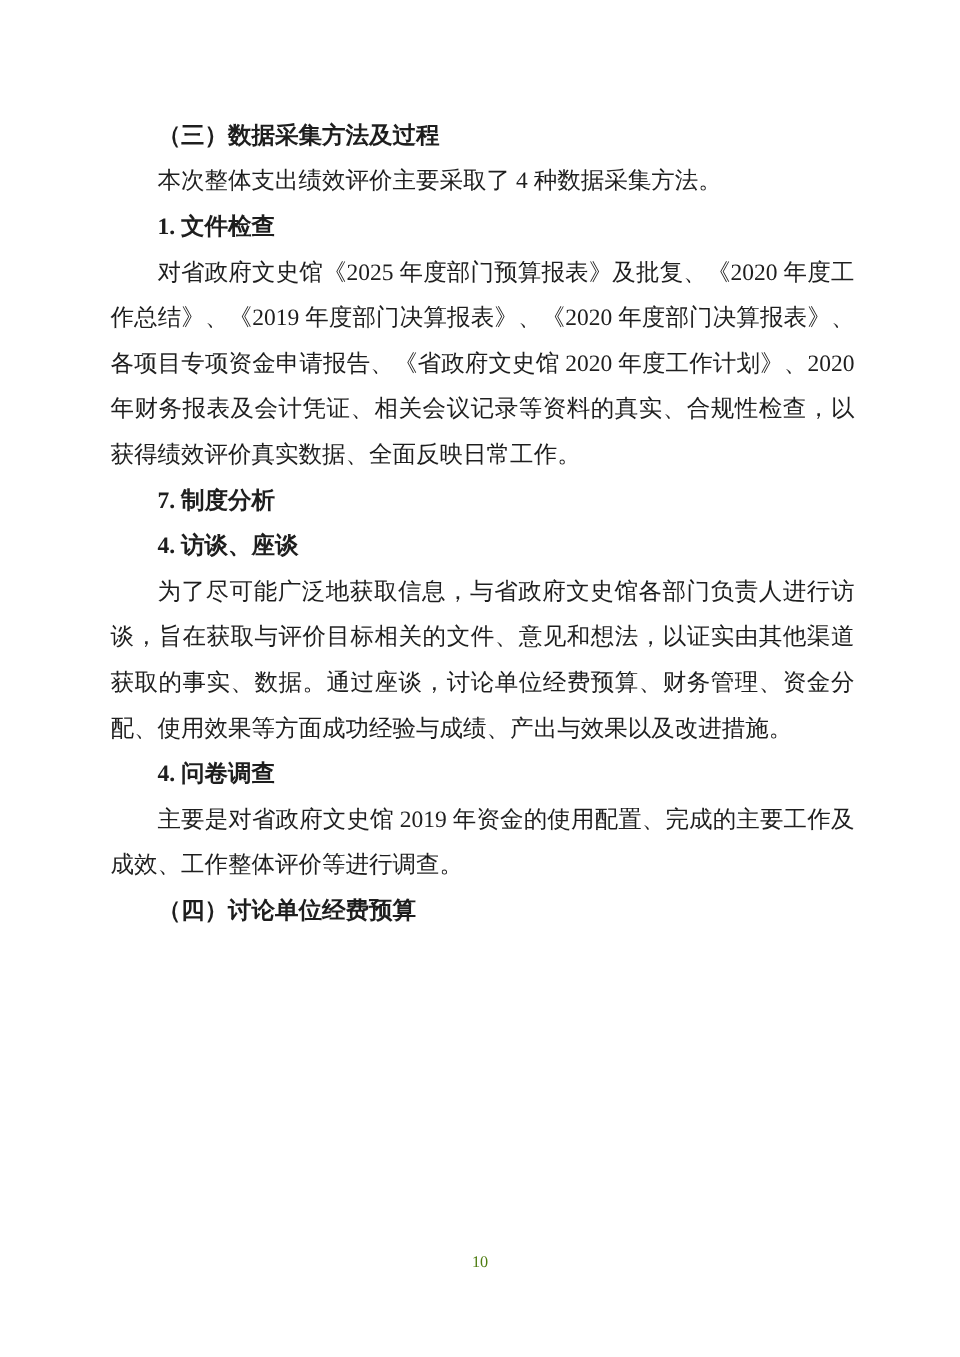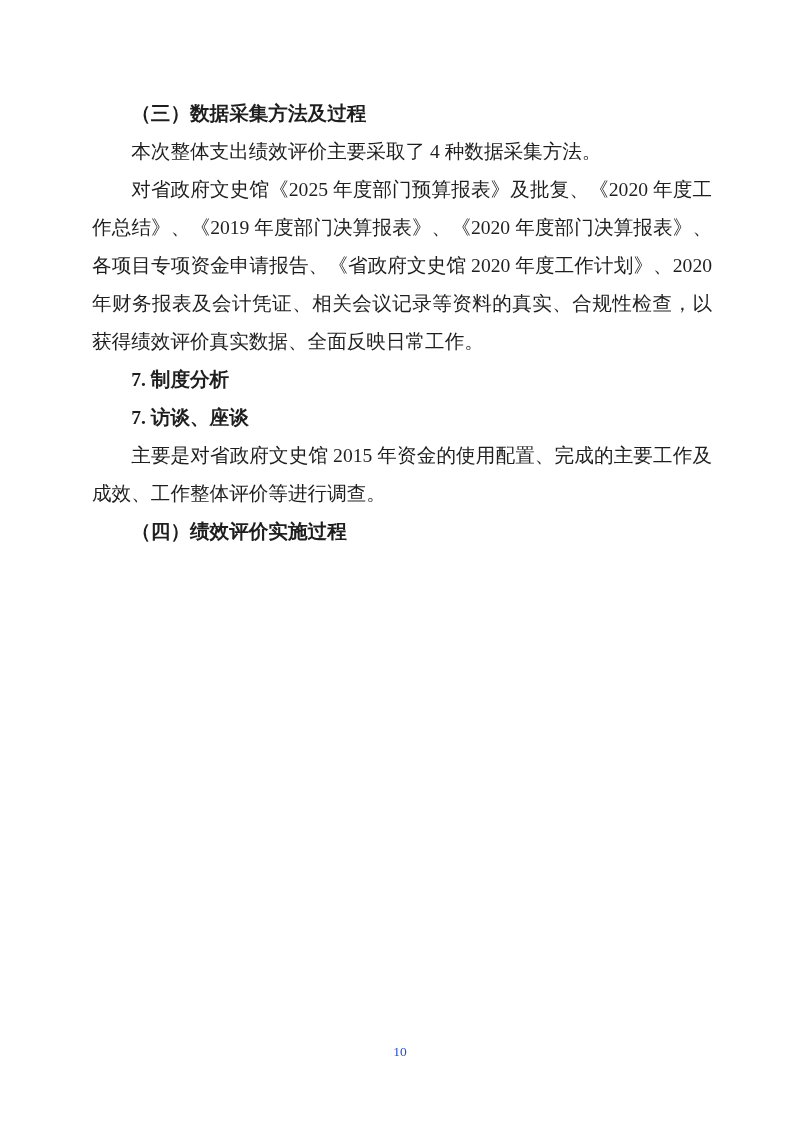--- a/index.html
+++ b/index.html
@@ -38,30 +38,33 @@
     text-align: left;
   }
   .page-number {
     position: absolute;
     left: 0;
     top: 1043px;
     width: 100%;
     text-align: center;
     font-size: 13.5px;
     line-height: 18px;
-    color: #1d4ed8;
+    color: #4d7c0f;
   }
 </style>
 </head>
 <body>
 
 <div class="page">
   <div class="doc" id="doc-blocks">
       <div class="block heading">（三）数据采集方法及过程</div>
       <div class="block paragraph">本次整体支出绩效评价主要采取了 4 种数据采集方法。</div>
+      <div class="block heading">1. 文件检查</div>
       <div class="block paragraph">对省政府文史馆《2025 年度部门预算报表》及批复、《2020 年度工作总结》、《2019 年度部门决算报表》、《2020 年度部门决算报表》、各项目专项资金申请报告、《省政府文史馆 2020 年度工作计划》、2020 年财务报表及会计凭证、相关会议记录等资料的真实、合规性检查，以获得绩效评价真实数据、全面反映日常工作。</div>
       <div class="block heading">7. 制度分析</div>
-      <div class="block heading">7. 访谈、座谈</div>
-      <div class="block paragraph">主要是对省政府文史馆 2015 年资金的使用配置、完成的主要工作及成效、工作整体评价等进行调查。</div>
-      <div class="block heading">（四）绩效评价实施过程</div>
+      <div class="block heading">4. 访谈、座谈</div>
+      <div class="block paragraph">为了尽可能广泛地获取信息，与省政府文史馆各部门负责人进行访谈，旨在获取与评价目标相关的文件、意见和想法，以证实由其他渠道获取的事实、数据。通过座谈，讨论单位经费预算、财务管理、资金分配、使用效果等方面成功经验与成绩、产出与效果以及改进措施。</div>
+      <div class="block heading">4. 问卷调查</div>
+      <div class="block paragraph">主要是对省政府文史馆 2019 年资金的使用配置、完成的主要工作及成效、工作整体评价等进行调查。</div>
+      <div class="block heading">（四）讨论单位经费预算</div>
     </div>
   <div class="page-number">10</div>
 </div>
 
 </body></html>

